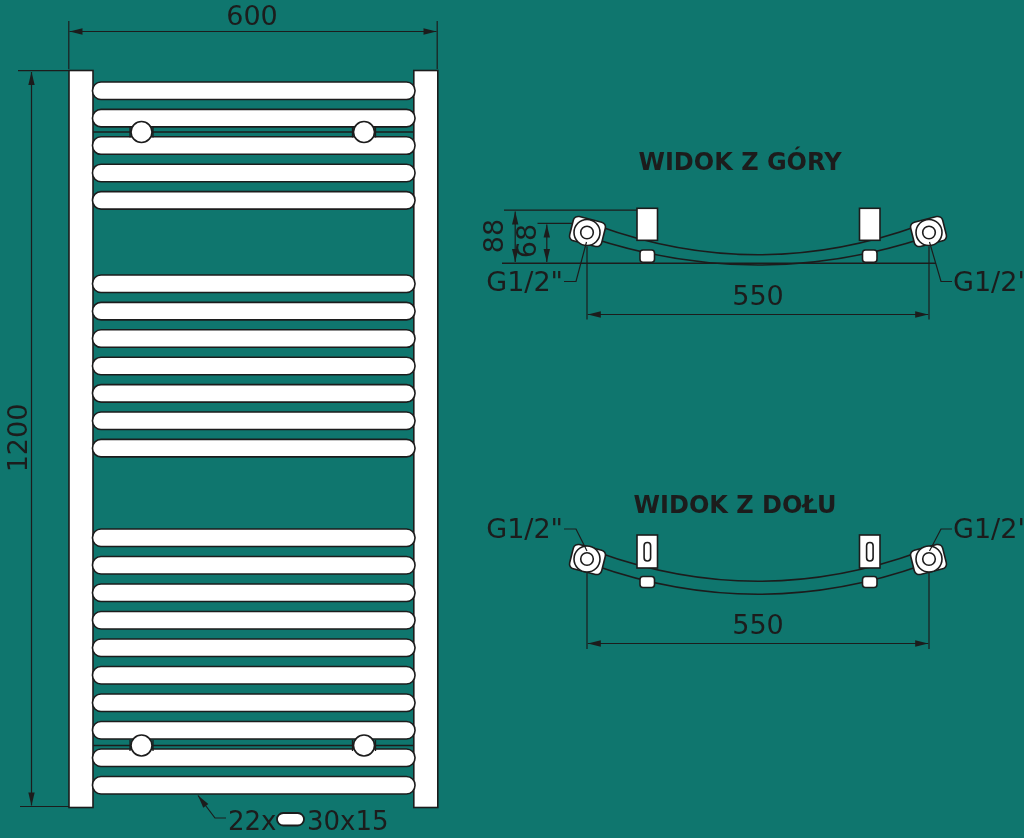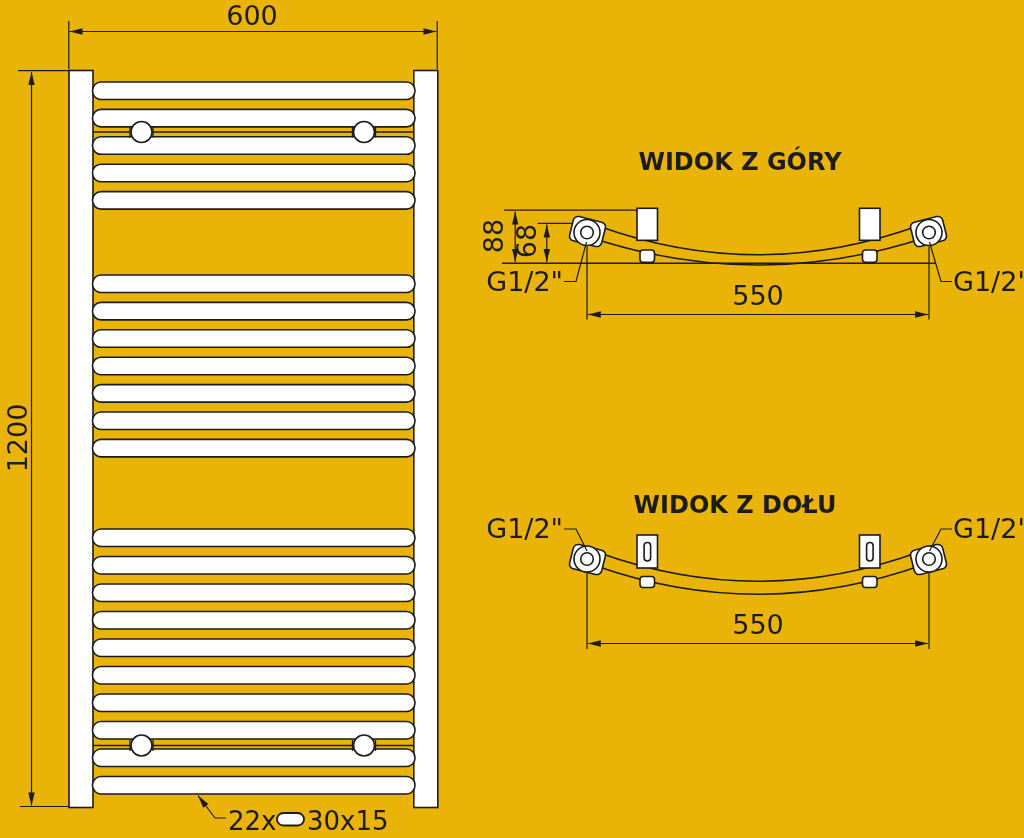--- a/index.html
+++ b/index.html
@@ -1,16 +1,16 @@
 <!DOCTYPE html>
 <html><head>
 <meta charset="utf-8">
 <style>
   html,body{margin:0;padding:0;background:#ffffff;}
-  .canvas{position:relative;width:1024px;height:838px;background:#eab308;overflow:hidden;}
+  .canvas{position:relative;width:1024px;height:838px;background:#0f766e;overflow:hidden;}
   svg{display:block;}
   text{font-family:"DejaVu Sans","Liberation Sans",sans-serif;fill:#1c1c1c;}
   .dim-text{font-size:27px;}
   .note-text{font-size:26px;}
   .title-text{font-size:24px;font-weight:bold;}
   .ln{stroke:#1c1c1c;stroke-width:1.3;fill:none;}
   .ln-thin{stroke:#1c1c1c;stroke-width:1.2;fill:none;}
   .outline{stroke:#1c1c1c;stroke-width:1.6;fill:#ffffff;}
   .tube{stroke:#1c1c1c;stroke-width:1.5;fill:none;}
   .arrow{fill:#1c1c1c;stroke:none;}

